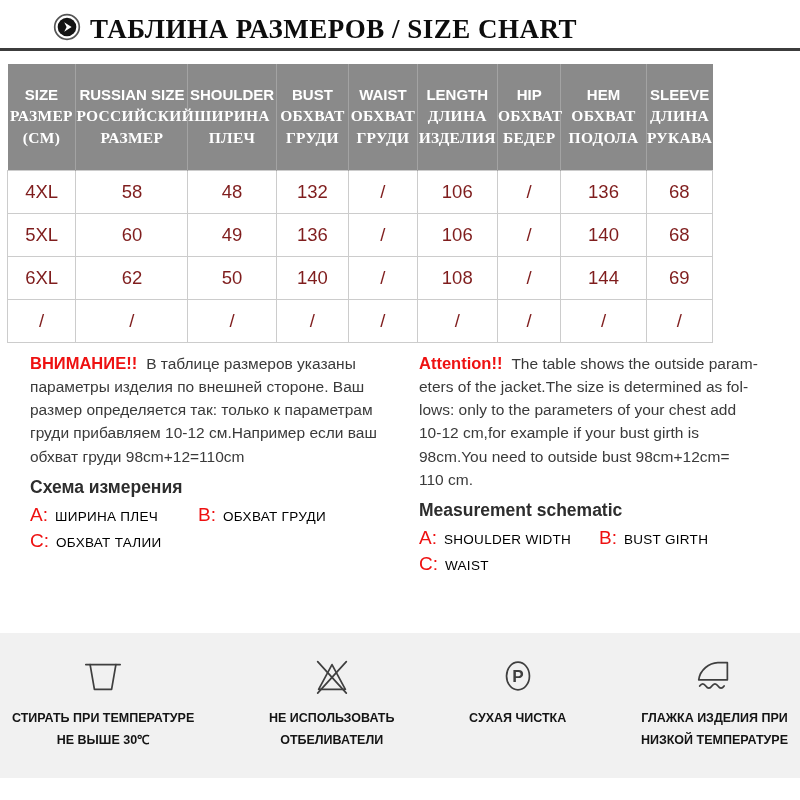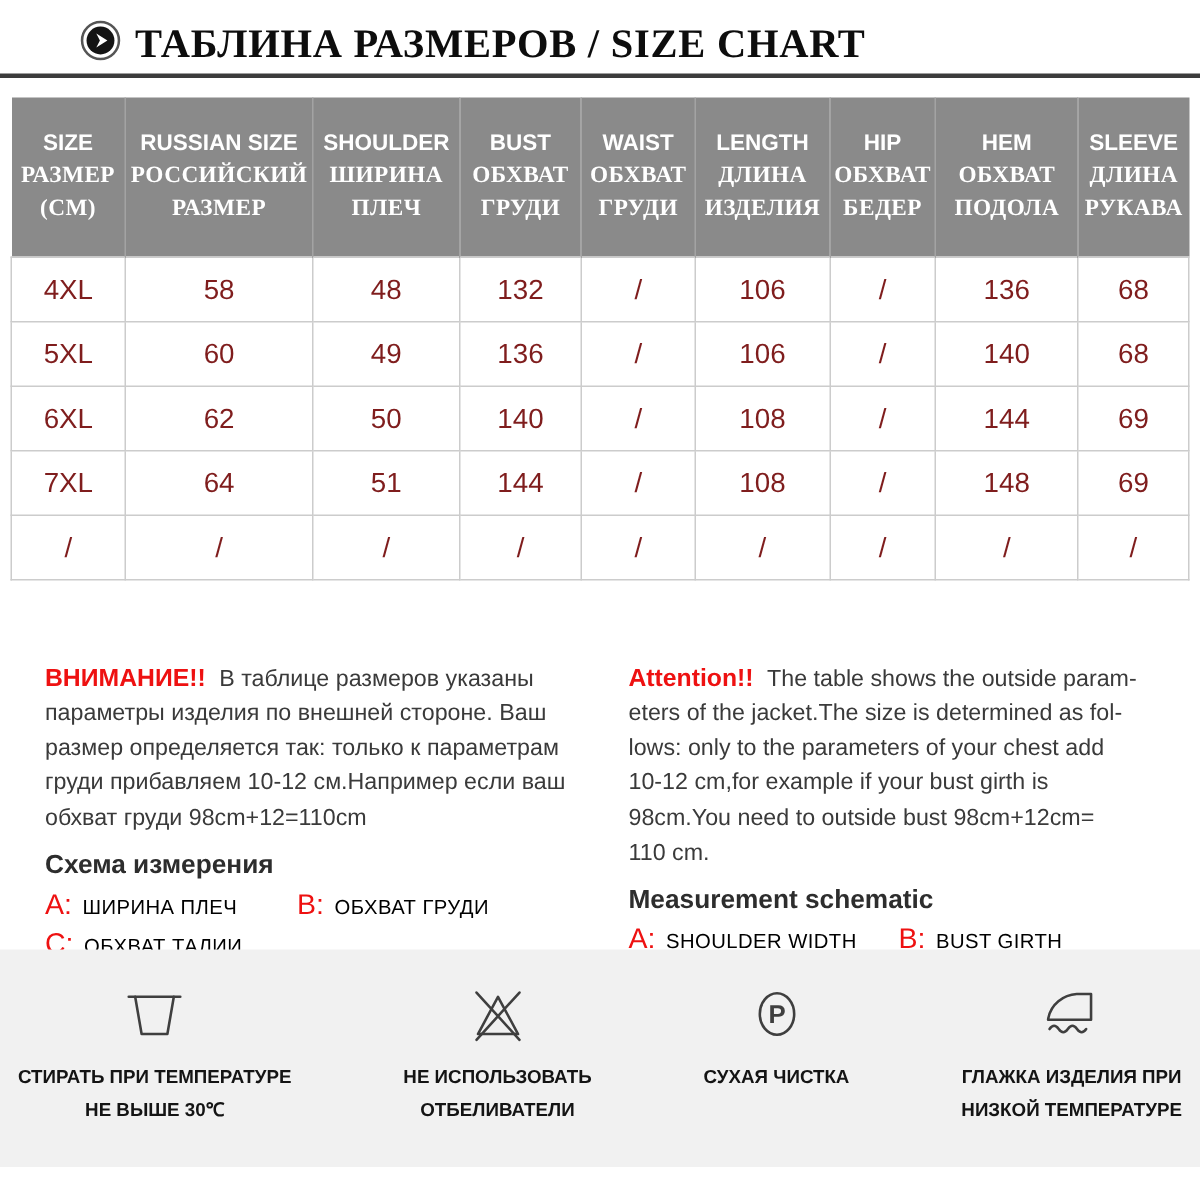--- a/index.html
+++ b/index.html
@@ -2,31 +2,31 @@
 <html><head>
 <meta charset="utf-8">
 <style>
   html,body{margin:0;padding:0;width:800px;height:800px;background:#fff;overflow:hidden;
             font-family:"Liberation Sans",sans-serif;position:relative;}
   
   .title-row{display:flex;align-items:center;gap:9px;padding:13px 0 0 9px;margin-left:44px;}
   .title-text{font-family:"Liberation Serif",serif;font-weight:700;font-size:27px;color:#0d0d0d;letter-spacing:.5px;}
   .rule{border:0;border-top:3px solid #3c3c3c;margin:3px 0 0 0;}
   
-  table.size{border-collapse:collapse;table-layout:fixed;width:786px;margin:13px 7px 0 7px;}
+  table.size{border-collapse:collapse;table-layout:fixed;width:706px;margin:13px 7px 0 7px;}
   thead tr{height:106px;}
   th{background:#8a8a8a;color:#fff;vertical-align:middle;padding:6px 0;border-right:1px solid #a3a3a3;}
   th:last-child{border-right:none;}
   .h-en{font-weight:700;font-size:15px;font-family:"Liberation Sans",sans-serif;margin:3px 0;}
   .h-ru{font-weight:700;font-size:15.5px;font-family:"Liberation Serif",serif;margin:4px 0;letter-spacing:.3px;}
   tbody tr{height:43px;}
   td{border:1px solid #ccc;text-align:center;font-family:Liberation Sans, sans-serif;font-size:18.5px;color:#7f1d1d;}
   
   .notes{display:flex;margin:9px 8px 0 30px;gap:16px;}
-  .note-col{flex:1;margin-top:45px;}
+  .note-col{flex:1;}
   .note-line{white-space:nowrap;font-size:15.5px;line-height:23.3px;color:#3a3a3a;}
   .note-label{font-weight:700;font-size:16.5px;margin-right:9px;}
   .red{color:#ee1111;}
   .schem-title{margin-top:9px;font-weight:700;font-size:17.5px;color:#2d2d2d;}
   .measures{margin-top:6px;display:grid;grid-template-columns:168px 1fr;row-gap:4px;}
   .notes .note-col:last-child .measures{grid-template-columns:180px 1fr;}
   .m-item{white-space:nowrap;}
   .m-key{color:#ee1111;font-size:19px;margin-right:7px;}
   .m-label{font-size:13.5px;color:#000000;letter-spacing:.3px;}
   
@@ -141,31 +141,20 @@
         <td>62</td>
         <td>50</td>
         <td>140</td>
         <td>/</td>
         <td>108</td>
         <td>/</td>
         <td>144</td>
         <td>69</td>
       </tr>
       <tr>
-        <td>7XL</td>
-        <td>64</td>
-        <td>51</td>
-        <td>144</td>
-        <td>/</td>
-        <td>108</td>
-        <td>/</td>
-        <td>148</td>
-        <td>69</td>
-      </tr>
-      <tr>
         <td>/</td>
         <td>/</td>
         <td>/</td>
         <td>/</td>
         <td>/</td>
         <td>/</td>
         <td>/</td>
         <td>/</td>
         <td>/</td>
       </tr>

